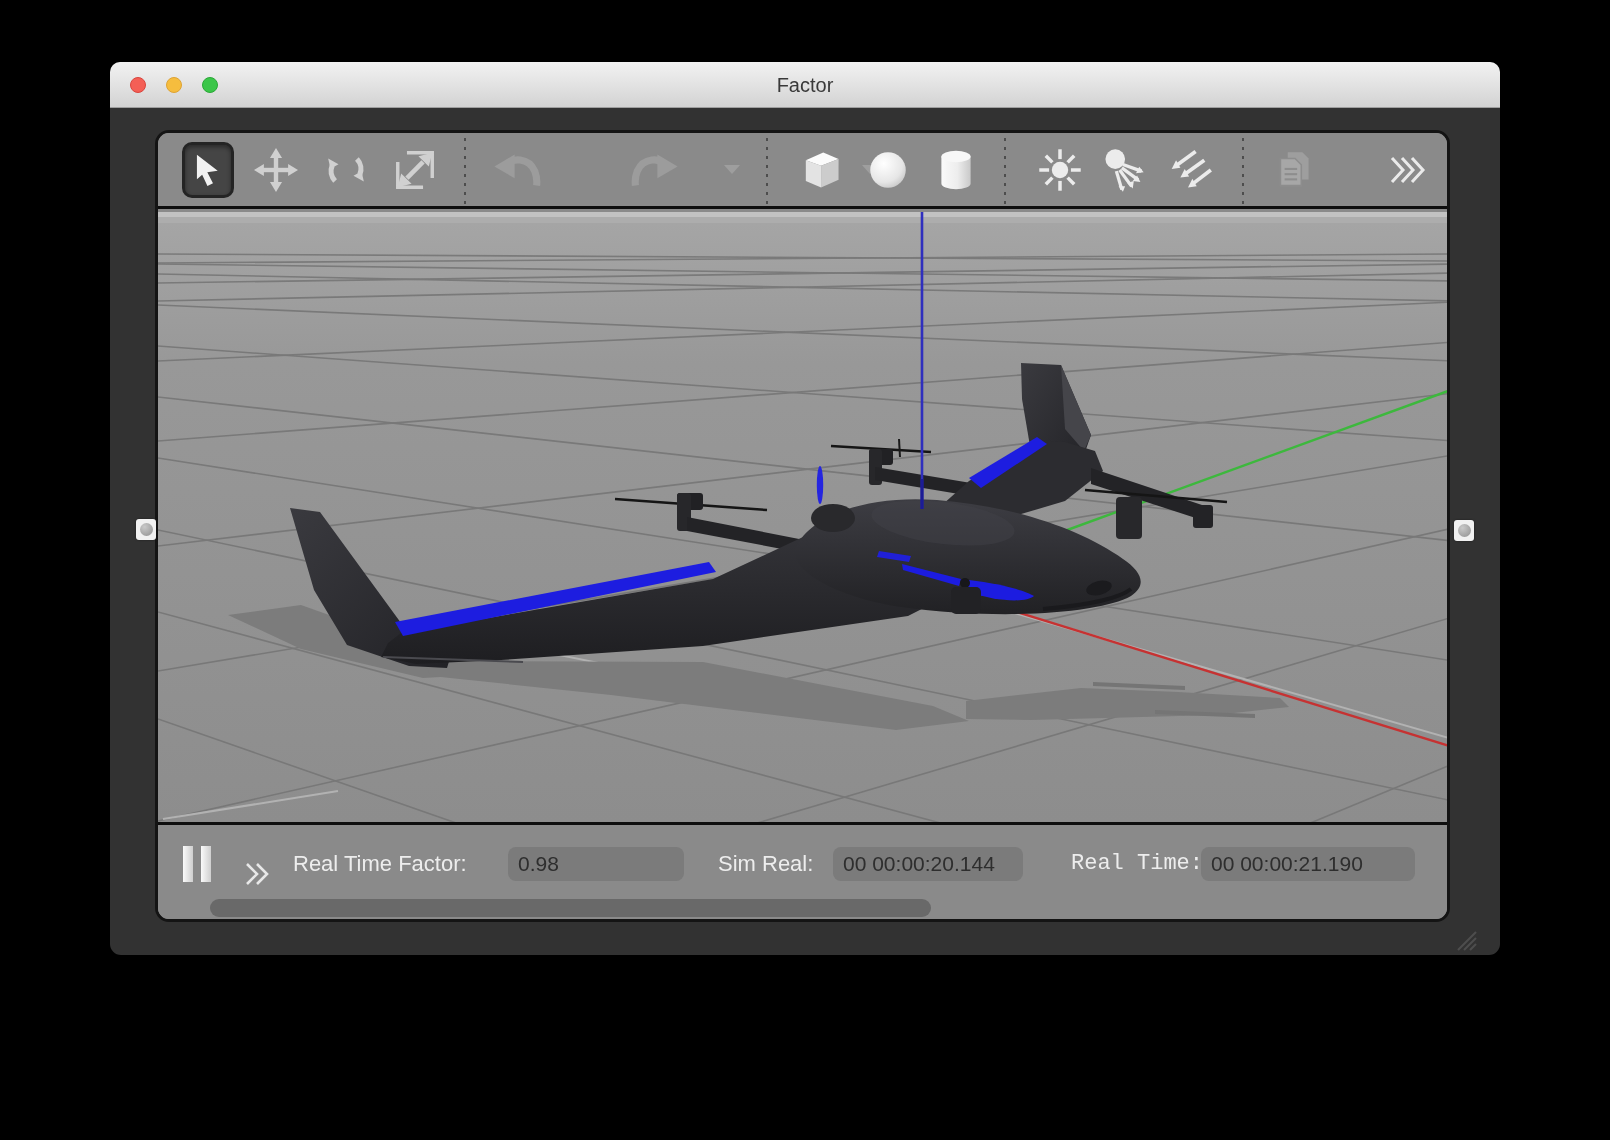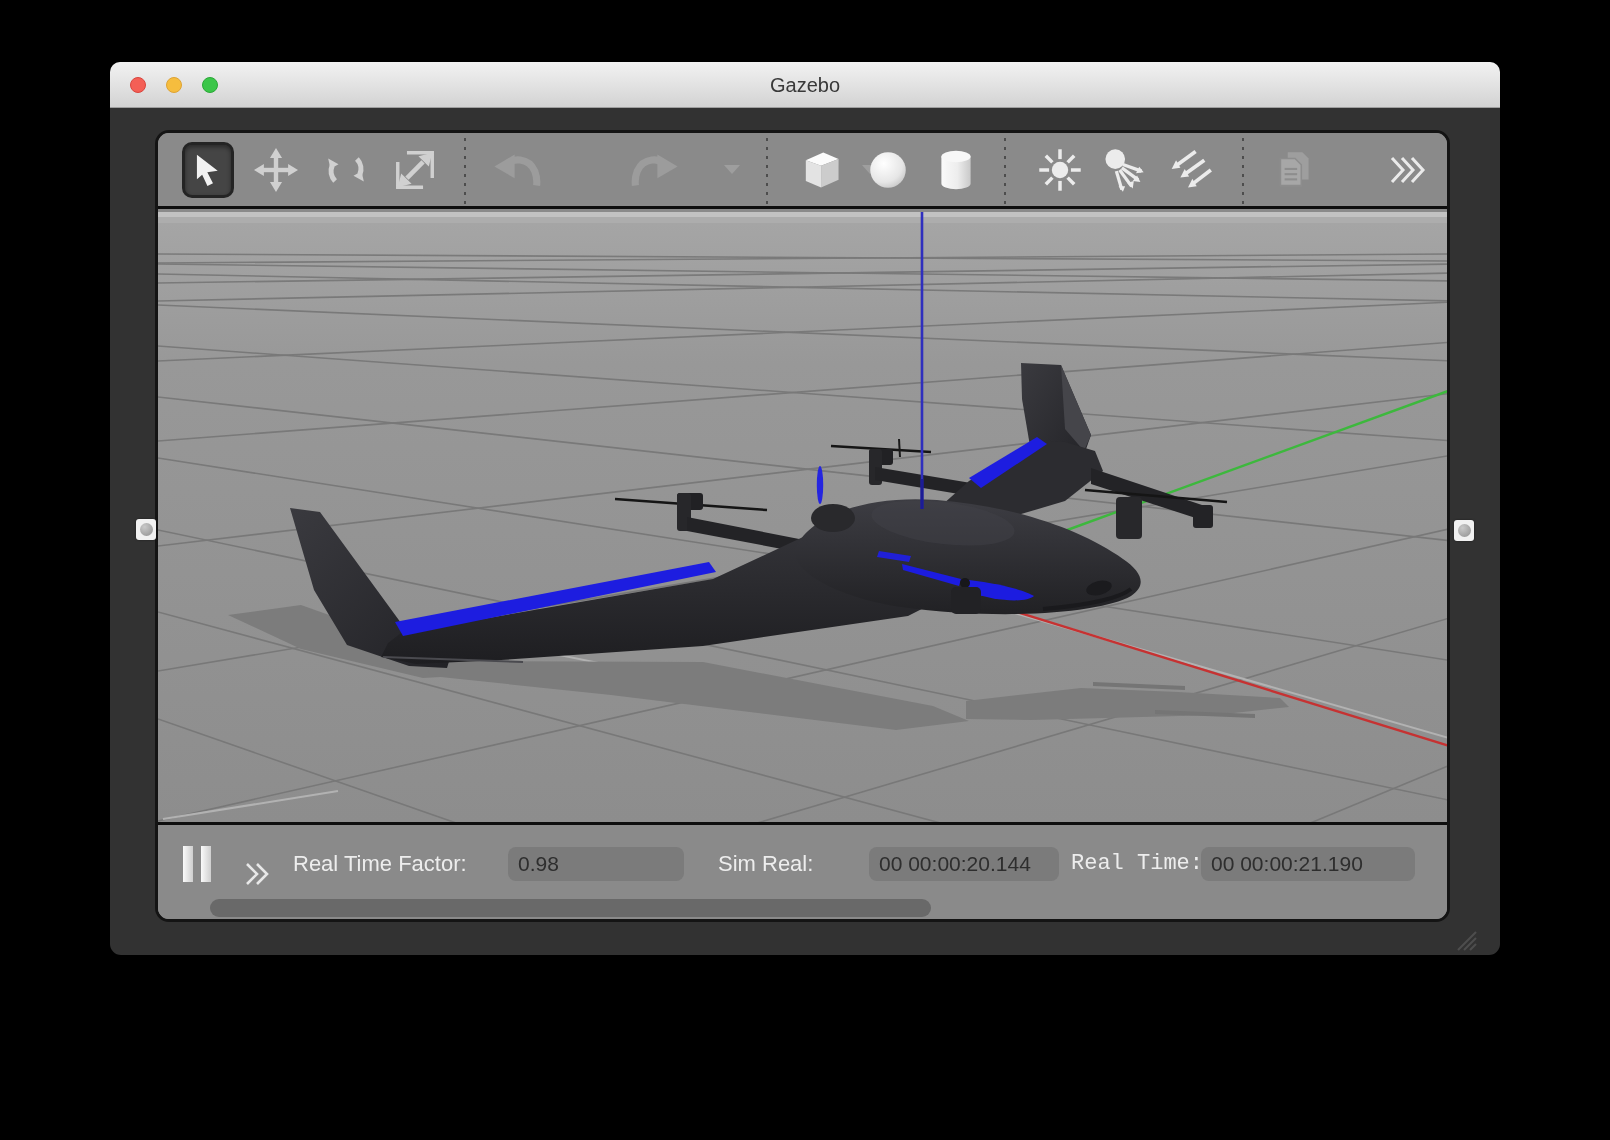--- a/index.html
+++ b/index.html
@@ -60,21 +60,21 @@
   .resize-grip { position:absolute; right:22px; bottom:3px; width:30px; height:26px; }
 </style>
 </head>
 <body>
 
 <div class="window">
   <div class="titlebar">
     <span class="tl red"></span>
     <span class="tl yellow"></span>
     <span class="tl green"></span>
-    <div class="window-title">Gazebo</div>
+    <div class="window-title">Factor</div>
   </div>
 
   <div class="panel">
 
     <div class="toolbar">
 
       <div class="tbtn active" style="left:24px;">
         <svg width="34" height="36" viewBox="0 0 24 26">
           <path d="M4 2 L19 13.5 L11.5 14.6 L15.6 22.6 L11.6 24.6 L7.8 16.4 L4 19.6 Z" fill="#f2f2f2"></path>
         </svg>
@@ -393,21 +393,21 @@
         <g stroke="#e8e8e8" stroke-width="2.6" fill="none">
           <polyline points="3,2 13,12 3,22"></polyline>
             <polyline points="13,2 23,12 13,22"></polyline>
         </g>
       </svg>
 
       <div class="sb-label" style="left:135px;">Real Time Factor:</div>
       <input class="sb-field" style="left: 350px; width: 176px;" readonly="" value="0.98">
 
       <div class="sb-label" style="left:560px;">Sim Real:</div>
-      <input class="sb-field" style="left: 675px; width: 190px; margin-left: 36px;" readonly="" value="00 00:00:20.144">
+      <input class="sb-field" style="left: 675px; width: 190px;" readonly="" value="00 00:00:20.144">
 
       <div class="sb-label" style="left:913px;font-family:Liberation Mono, monospace;">Real Time:</div>
       <input class="sb-field" style="left: 1043px; width: 214px;" readonly="" value="00 00:00:21.190">
 
       <div class="scroll-thumb"></div>
     </div>
   </div>
 
   <div class="handle left">
       <span></span>

